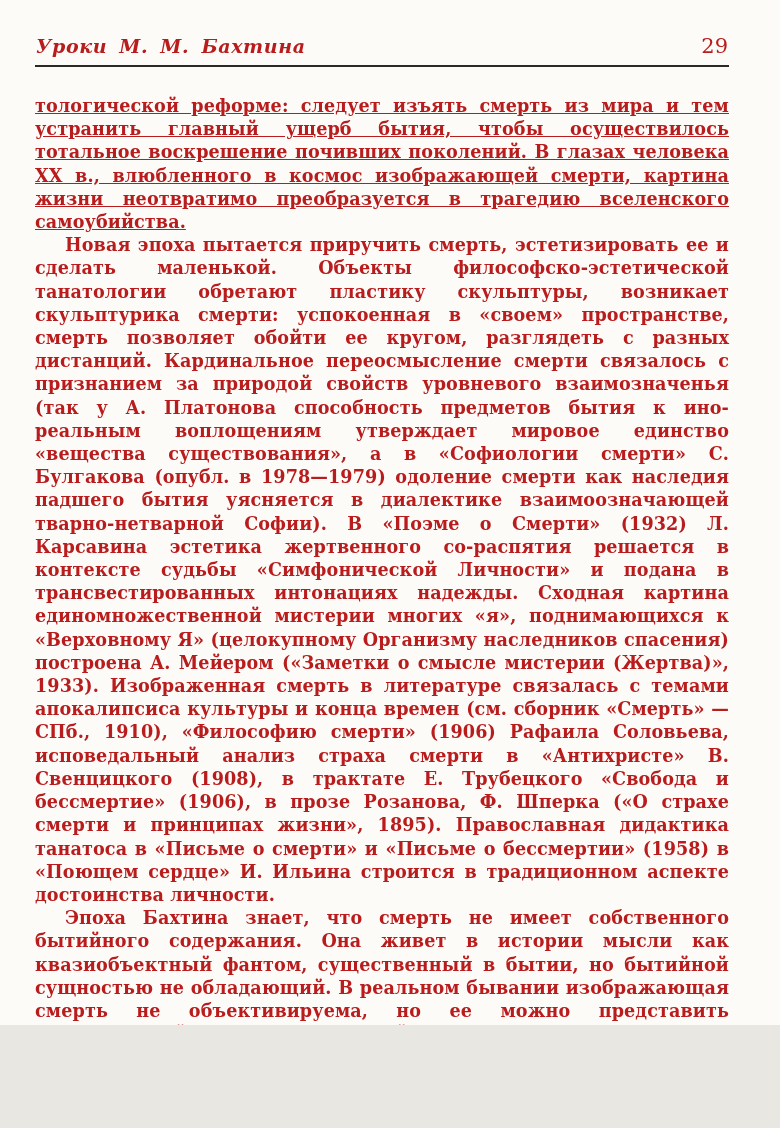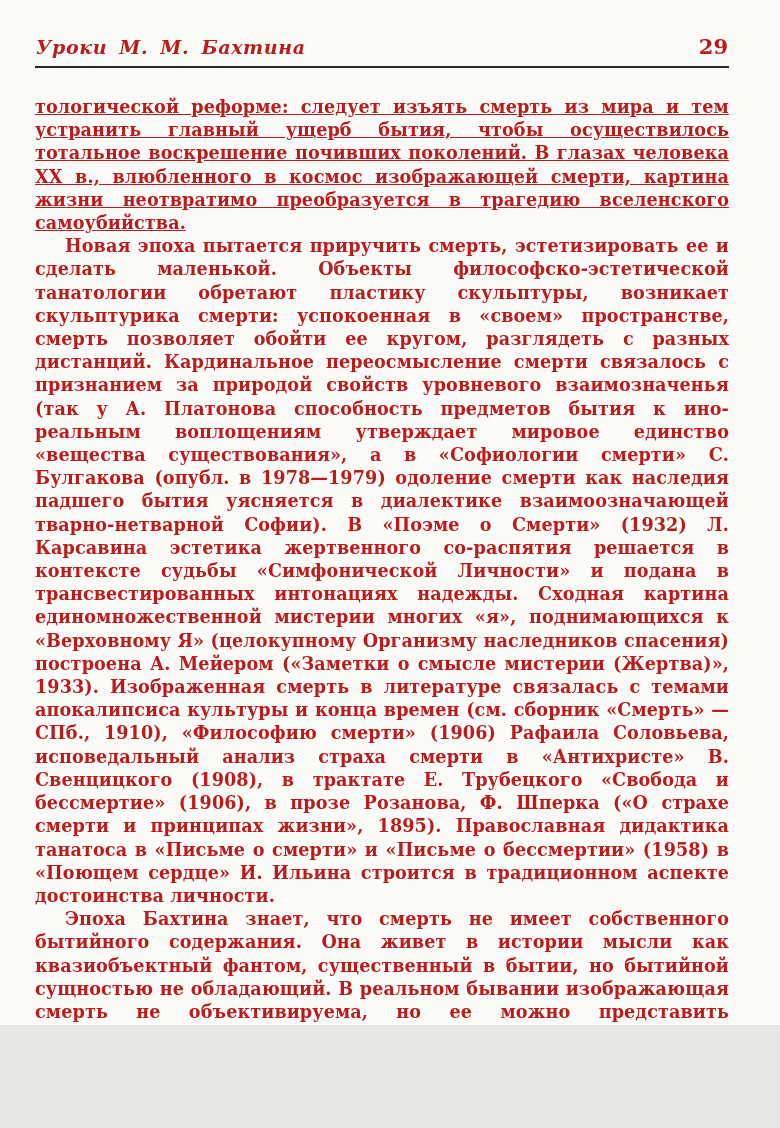--- a/index.html
+++ b/index.html
@@ -26,21 +26,21 @@
     padding: 0 1px 7px 1px;
   }
   .running-title {
     font-style: italic;
     font-size: 19px;
     letter-spacing: 0.6px;
     word-spacing: 5px;
     font-weight: 600;
   }
   .page-number {
-    font-weight: 700;
+    font-weight: 400;
     font-size: 21px;
   }
   .header-rule {
     border: 0;
     border-top: 2px solid #2b2924;
     margin: 0 0 27px 0;
   }
   .page-body {
     font-size: 17.6px;
     line-height: 23.2px;

